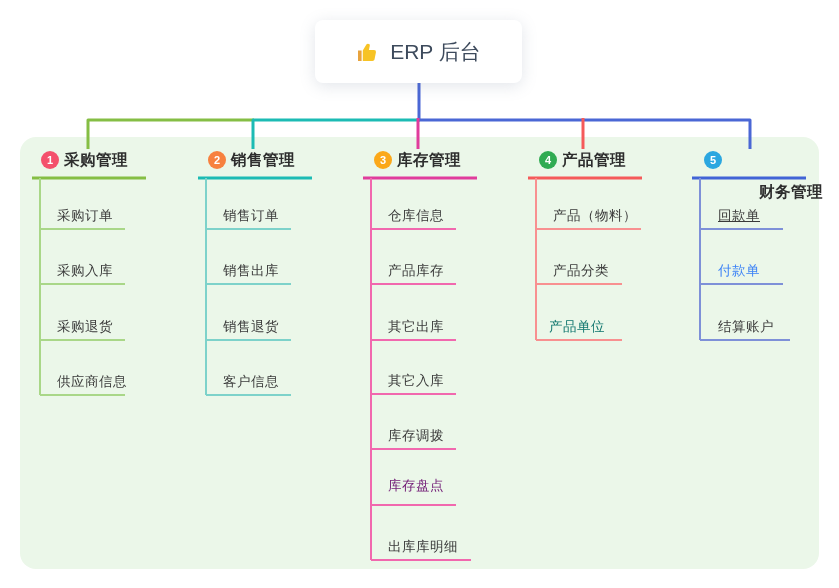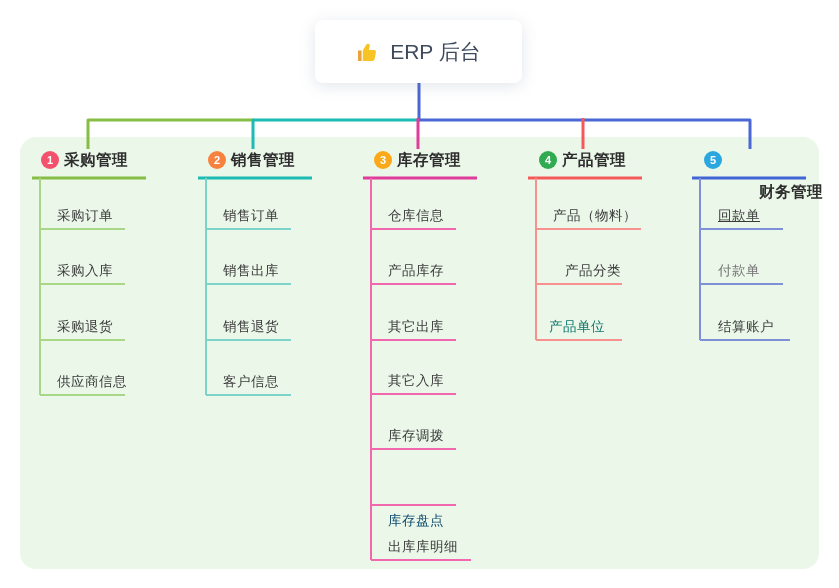--- a/index.html
+++ b/index.html
@@ -104,24 +104,24 @@
   <div class="child" style="left: 223px; top: 207px; color: rgb(58, 58, 58);">销售订单</div>
   <div class="child" style="left: 223px; top: 262px; color: rgb(58, 58, 58);">销售出库</div>
   <div class="child" style="left: 223px; top: 318px; color: rgb(58, 58, 58);">销售退货</div>
   <div class="child" style="left: 223px; top: 373px; color: rgb(58, 58, 58);">客户信息</div>
 
   <div class="child" style="left: 388px; top: 207px; color: rgb(58, 58, 58);">仓库信息</div>
   <div class="child" style="left: 388px; top: 262px; color: rgb(58, 58, 58); text-align: center;">产品库存</div>
   <div class="child" style="left: 388px; top: 318px; color: rgb(58, 58, 58);">其它出库</div>
   <div class="child" style="left: 388px; top: 372px; color: rgb(58, 58, 58);">其它入库</div>
   <div class="child" style="left: 388px; top: 427px; color: rgb(58, 58, 58);">库存调拨</div>
-  <div class="child" style="left: 388px; top: 512px; color: #0c4a6e;">库存盘点</div>
+  <div class="child" style="left: 388px; top: 477px; color: #701a75;">库存盘点</div>
   <div class="child" style="left: 388px; top: 538px; color: rgb(58, 58, 58);">出库库明细</div>
 
   <div class="child" style="left: 553px; top: 207px; color: rgb(58, 58, 58);">产品（物料）</div>
-  <div class="child" style="left: 553px; top: 262px; color: rgb(58, 58, 58); margin-left: 12px;">产品分类</div>
+  <div class="child" style="left: 553px; top: 262px; color: rgb(58, 58, 58);">产品分类</div>
   <div class="child" style="left: 549px; top: 318px; color: #0f766e; text-align: right;">产品单位</div>
 
   <div class="child" style="left: 718px; top: 207px; color: rgb(58, 58, 58); text-decoration: underline;">回款单</div>
-  <div class="child" style="left: 718px; top: 262px; color: #737373;">付款单</div>
+  <div class="child" style="left: 718px; top: 262px; color: #3b82f6;">付款单</div>
   <div class="child" style="left: 718px; top: 318px; color: rgb(58, 58, 58);">结算账户</div>
 
 </div>
 
 </body></html>

